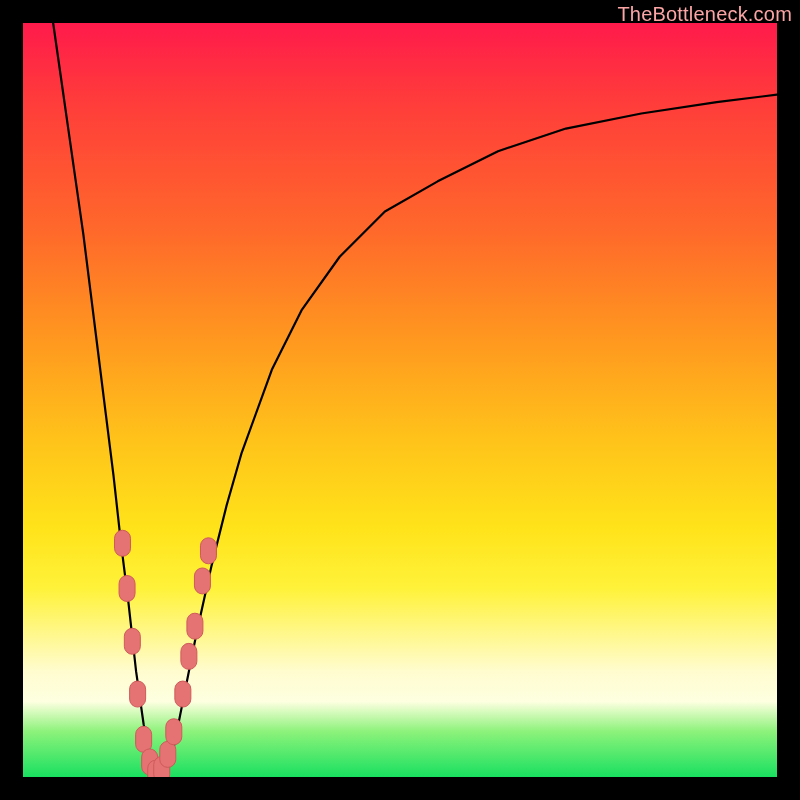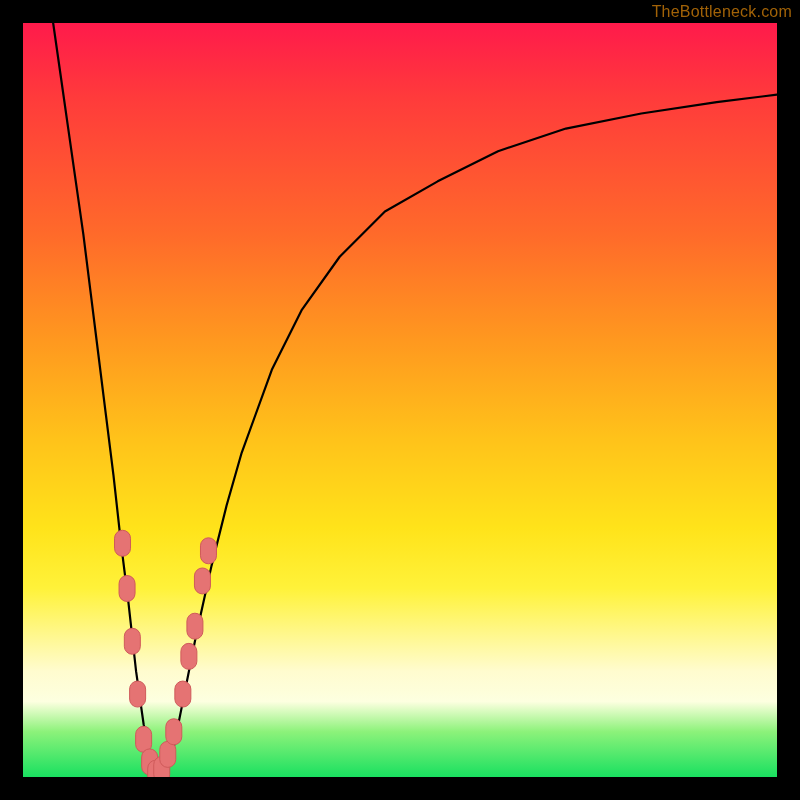--- a/index.html
+++ b/index.html
@@ -38,22 +38,22 @@
       #fffccf 86%,
       #fdffe0 90%,
       #8cf27a 94%,
       #19e060 100%
     );
   }
   .watermark {
     position: absolute;
     top: 3px;
     right: 8px;
-    color: #a16207;
-    font-size: 16px;
+    color: #fca5a5;
+    font-size: 20px;
     letter-spacing: 0.2px;
     font-weight: 400;
     user-select: none;
   }
   svg.layer {
     position: absolute;
     left: 0;
     top: 0;
     width: 754px;
     height: 754px;

